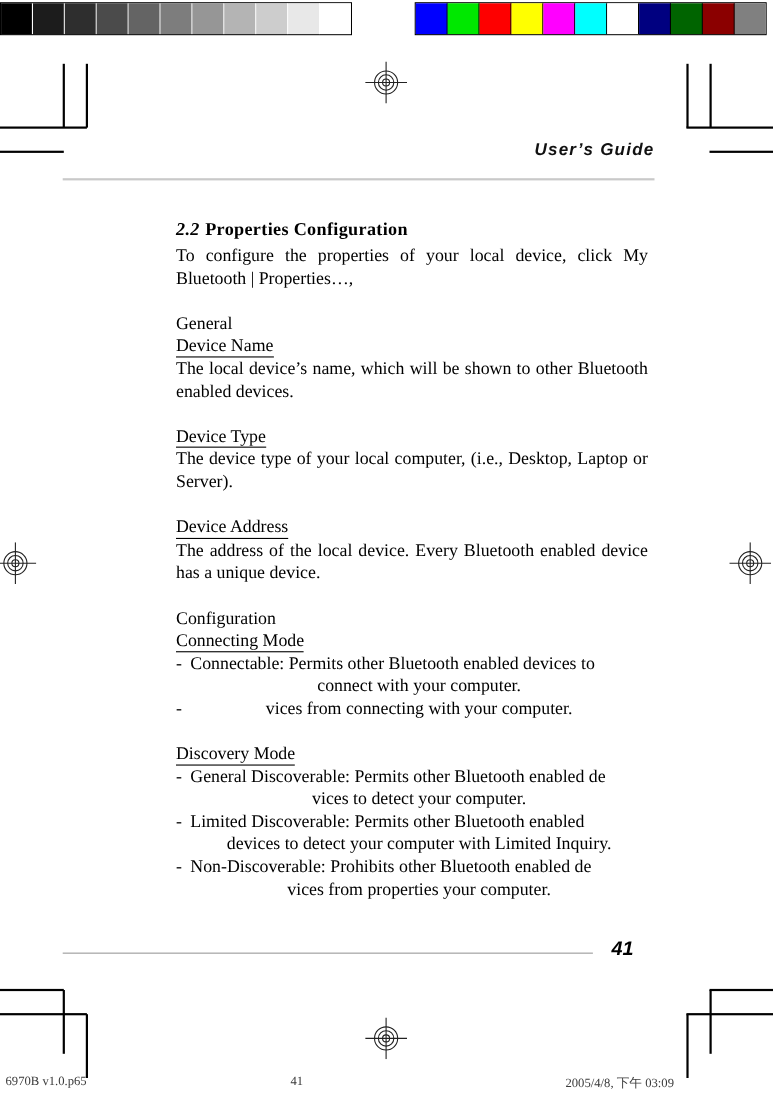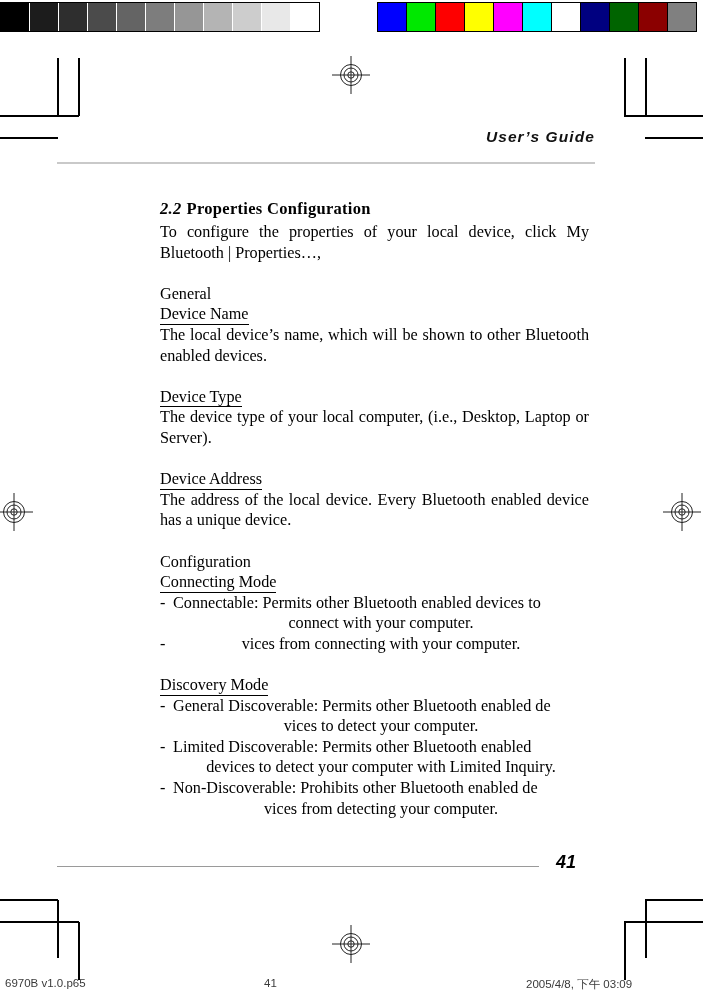--- a/index.html
+++ b/index.html
@@ -156,32 +156,32 @@
     color: #000;
   }
 
   
   #scan-footer {
     position: absolute;
     left: 0;
     top: 973px;
     width: 567px;
     height: 24px;
-    font-family: Liberation Sans, sans-serif;
+    font-family: Liberation Serif, serif;
     font-size: 11.5px;
     color: #3a3a3a;
   }
   #scan-footer .f {
     position: absolute;
     top: 4px;
     white-space: nowrap;
   }
   #scan-file { left: 5px; }
   #scan-page { left: 264px; }
-  #scan-date { left: 526px; }
+  #scan-date { left: 514px; }
 </style>
 </head>
 <body>
 
 <div class="calbar" id="gray-bar">
     <div class="sw" style="background: rgb(0, 0, 0);"></div>
     <div class="sw" style="background: rgb(28, 28, 28);"></div>
     <div class="sw" style="background: rgb(46, 46, 46);"></div>
     <div class="sw" style="background: rgb(75, 75, 75);"></div>
     <div class="sw" style="background: rgb(100, 100, 100);"></div>
@@ -311,21 +311,21 @@
 
     <div class="subhead u"><span class="t">Discovery Mode</span></div>
     <ul class="dashlist">
       <li>
         <span class="dash">-</span><span>General Discoverable: Permits other Bluetooth enabled de</span><span class="tail">vices to detect your computer.</span>
       </li>
       <li>
         <span class="dash">-</span><span>Limited Discoverable: Permits other Bluetooth enabled</span><span class="tail">devices to detect your computer with Limited Inquiry.</span>
       </li>
       <li>
-        <span class="dash">-</span><span>Non-Discoverable: Prohibits other Bluetooth enabled de</span><span class="tail">vices from detecting your computer.</span>
+        <span class="dash">-</span><span>Non-Discoverable: Prohibits other Bluetooth enabled de</span><span class="tail">vices from properties your computer.</span>
       </li>
     </ul>
 
   </div>
 
   <div id="foot-rule"></div>
   <div id="page-number">41</div>
 </div>
 
 <div id="scan-footer">

